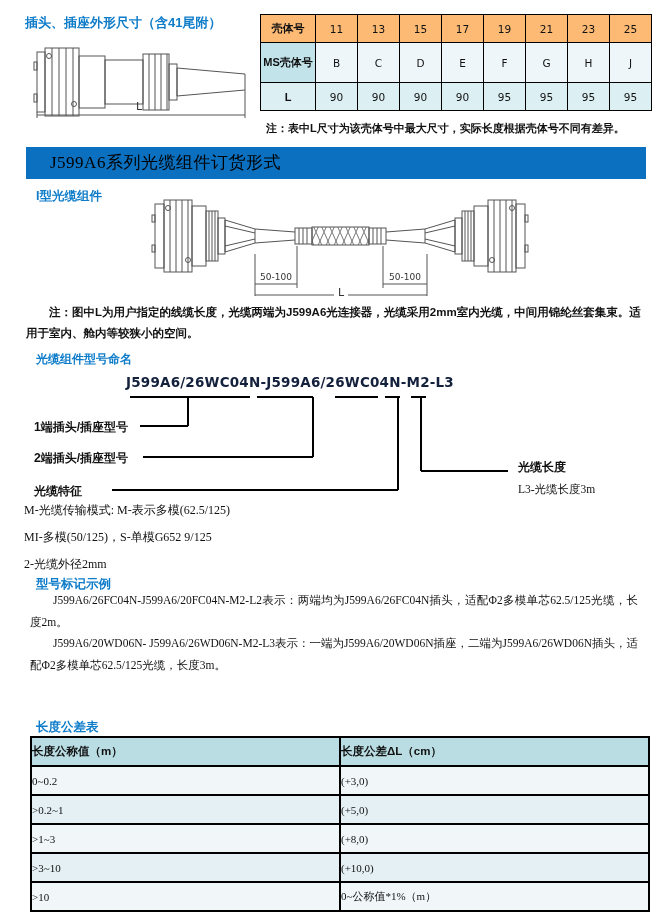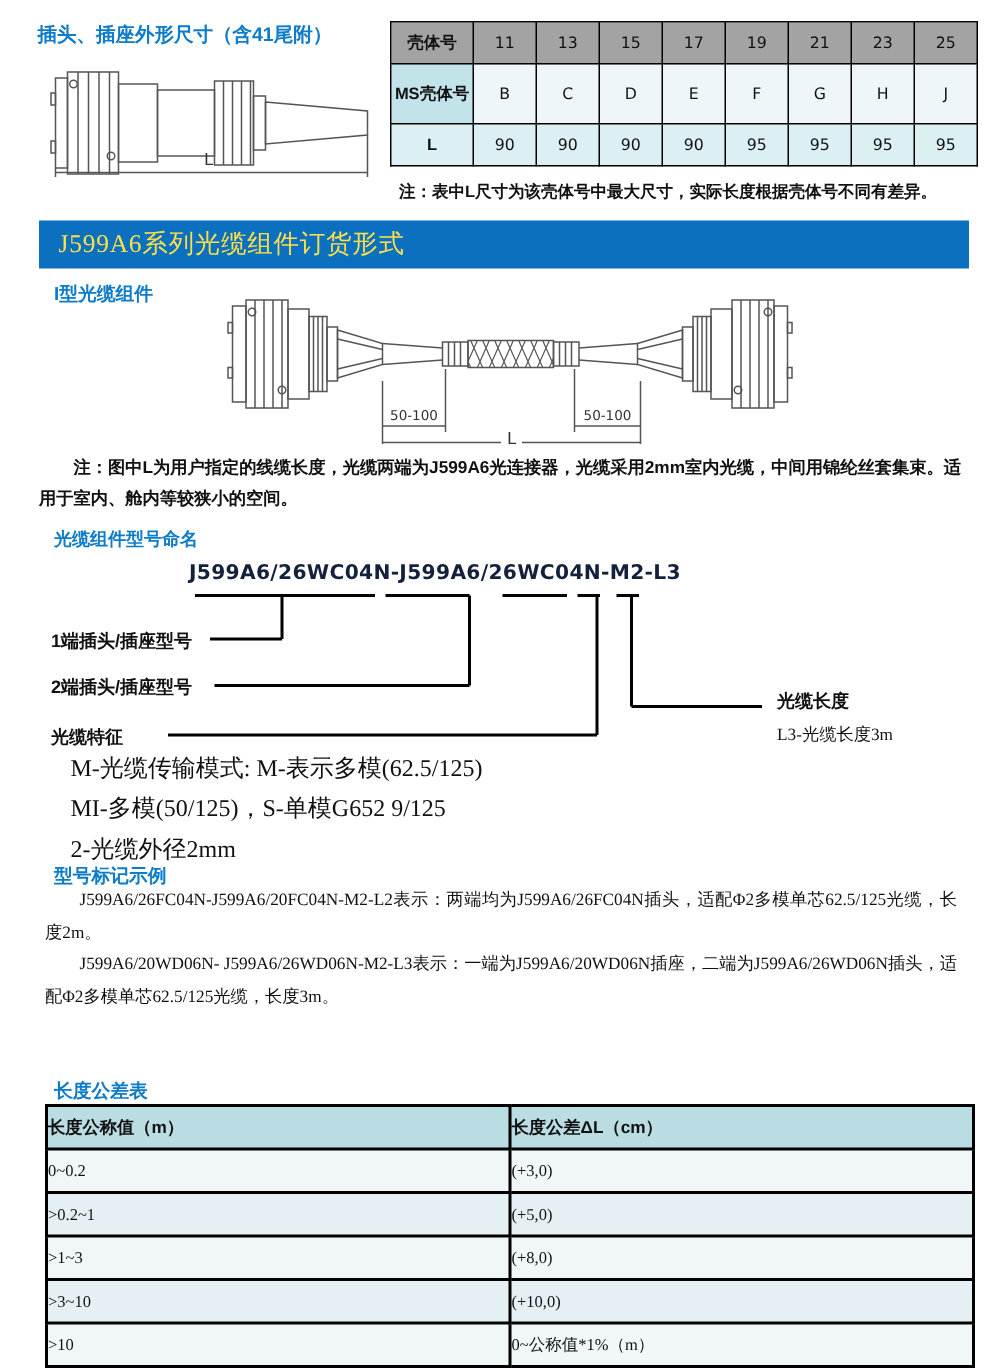--- a/index.html
+++ b/index.html
@@ -14,50 +14,50 @@
   
   .top-title{left:25px;top:14px;font-size:13px;}
 
   
   .shell-table{left:260px;top:14px;border-collapse:collapse;table-layout:fixed;
     font-size:11px;text-align:center;}
   .shell-table td,.shell-table th{border:1.6px solid #000;padding:0;vertical-align:middle;}
   .shell-table th{font-family:"Liberation Sans",sans-serif;font-weight:bold;width:54px;}
   .shell-table td{width:41px;font-family:"DejaVu Sans",sans-serif;font-size:10.5px;}
   .shell-table tr.r1{height:28px;}  .shell-table tr.r2{height:40px;}  .shell-table tr.r3{height:28px;}
-  .shell-table tr.r1 th,.shell-table tr.r1 td{background:#a3a3a3;}
+  .shell-table tr.r1 th,.shell-table tr.r1 td{background:#fdba74;}
   .shell-table tr.r2 th{background:#c2e3ea;} .shell-table tr.r2 td{background:#eef6f9;}
   .shell-table tr.r3 th,.shell-table tr.r3 td{background:#dceff3;}
 
   .top-note{left:266px;top:121px;width:396px;font-size:11px;font-weight:bold;
     font-family:"Liberation Sans",sans-serif;line-height:15px;}
 
   
-  .banner{left:26px;top:147px;width:620px;height:32px;background:#0b70bf;color:#fde047;
-    font-size:17px;line-height:32px;padding-left:13px;box-sizing:border-box;
+  .banner{left:26px;top:147px;width:620px;height:32px;background:#0b70bf;color:#000000;
+    font-size:17px;line-height:32px;padding-left:24px;box-sizing:border-box;
     font-family:"Liberation Serif",serif;letter-spacing:0.5px;}
 
   .sec1-title{left:36px;top:188px;font-size:12.5px;}
   .sec-naming{left:36px;top:351px;font-size:12px;}
   .sec-example{left:36px;top:576px;font-size:12.5px;}
   .sec-tol{left:36px;top:719px;font-size:12.5px;}
 
   .cable-note{left:26px;top:302px;width:616px;font-size:11.5px;font-weight:bold;
     font-family:"Liberation Sans",sans-serif;line-height:21px;text-indent:2em;margin:0;}
 
   
   .model-string{left:126px;top:374px;font-size:13.5px;font-weight:bold;
     font-family:"DejaVu Sans",sans-serif;letter-spacing:0.2px;color:#14213d;}
   .nm-label{font-size:12px;font-weight:bold;font-family:"Liberation Sans",sans-serif;}
   .lbl-end1{left:34px;top:419px;} .lbl-end2{left:34px;top:450px;}
   .lbl-feature{left:34px;top:483px;}
   .lbl-length{left:518px;top:459px;}
   .lbl-length-desc{left:518px;top:482px;font-size:11.5px;font-family:"Liberation Serif",serif;}
 
-  .feat-line{left:47px;width:560px;font-size:16px;}
+  .feat-line{left:24px;width:560px;font-size:12px;}
   .feat1{top:502px;} .feat2{top:529px;font-family:Liberation Serif, serif;} .feat3{top:556px;}
 
   .examples{left:30px;top:590px;width:608px;}
   .examples p{margin:0;font-size:11.5px;line-height:21.5px;text-indent:2em;text-align:justify;}
 
   
   .tol-table{left:30px;top:736px;border-collapse:collapse;table-layout:fixed;
     text-align:left;font-size:11px;}
   .tol-table th,.tol-table td{border:2px solid #000;padding:0;height:27px;vertical-align:middle;}
   .tol-table th{width:307px;background:#b9dde3;font-family:"Liberation Sans",sans-serif;

